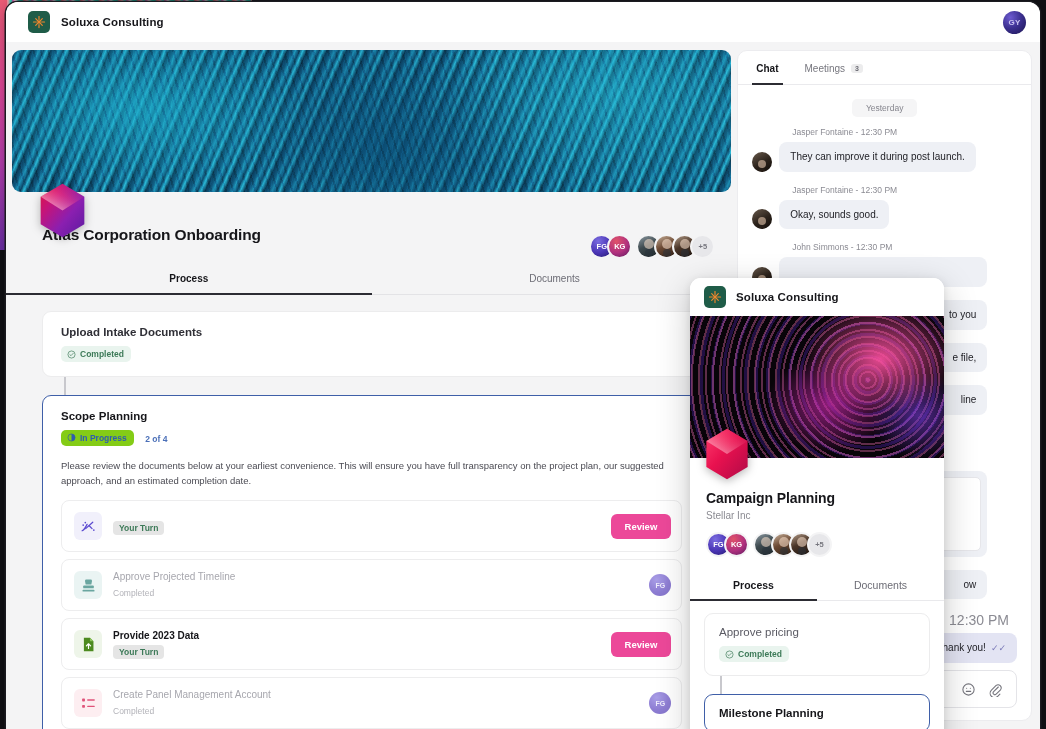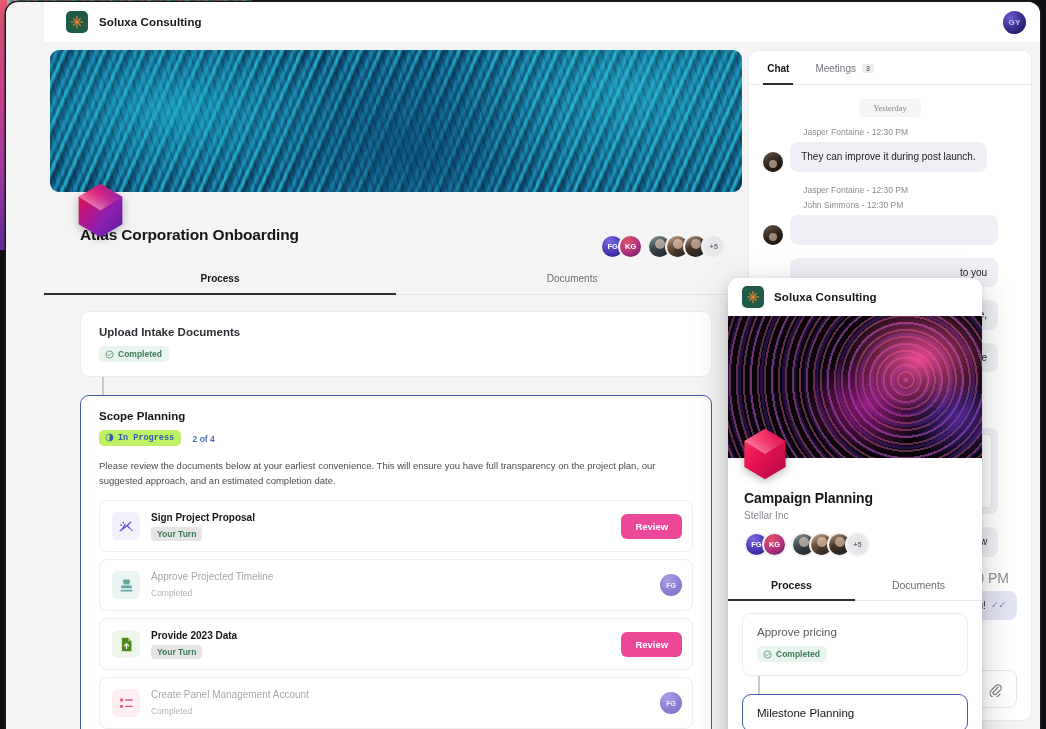--- a/index.html
+++ b/index.html
@@ -35,21 +35,20 @@
   
   #app-window {
     position: absolute;
     top: 2px; left: 6px;
     width: 1034px; height: 727px;
     background: #f4f4f5;
     border-radius: 12px 12px 0 0;
     box-shadow: 0 0 0 1.5px #1b1b20, 0 2px 18px rgba(0,0,0,.35);
     overflow: hidden;
     z-index: 1;
-    padding-left: 38px;
   }
 
   
   #topbar {
     height: 40px;
     background: #ffffff;
     display: flex;
     align-items: center;
     padding: 0 14px 0 22px;
     position: relative;
@@ -206,21 +205,21 @@
   .step-card.active .step-title { font-weight: 700; color: #16161a; }
 
   .chip {
     display: inline-flex; align-items: center; gap: 4px;
     font-size: 8.5px; font-weight: 600;
     padding: 3px 7px 3px 6px;
     border-radius: 5px;
     margin-top: 8px;
   }
   .chip.completed { background: #e9f4ee; color: #3d7a58; }
-  .chip.inprogress { background: #bef264; color: #2f5caf; font-family: Liberation Mono, monospace; }
+  .chip.inprogress { background: #84cc16; color: #2f5caf; }
   .chip-count { font-size: 8.5px; color: #4a6fb8; font-weight: 600; margin-left: 7px; }
 
   .connector {
     width: 1.5px; height: 18px; background: #c8c8cd;
     margin-left: 52px;
   }
 
   .step-desc {
     font-size: 9.5px; line-height: 1.55; color: #4b4b53;
     margin-top: 13px; margin-bottom: 12px;
@@ -307,21 +306,21 @@
     border-radius: 3px; padding: 1px 4px;
   }
 
   #chat-scroll {
     flex: 1;
     padding: 10px 14px 0;
     overflow: hidden;
     position: relative;
   }
   .day-divider {
-    text-align: center; margin: 2px 0 12px; font-family: Liberation Serif, serif;
+    text-align: center; margin: 2px 0 12px;
   }
   .day-divider span {
     background: #f5f5f6; color: #86868e;
     font-size: 8.5px; padding: 4px 14px; border-radius: 5px;
   }
   .msg-meta {
     font-size: 8.5px; color: #8b8b93;
     margin: 0 0 5px 40px;
   }
   .msg-line {
@@ -415,21 +414,21 @@
   #ov-info { padding: 32px 16px 0; }
   #ov-title { font-size: 14px; font-weight: 700; color: #16161a; letter-spacing: -.1px; }
   #ov-sub { font-size: 10px; color: #8b8b92; margin-top: 4px; }
   #ov-avatars { display: flex; align-items: center; margin-top: 11px; }
   #ov-tabs { display: flex; margin-top: 14px; border-bottom: 1px solid #e9e9ec; }
   #ov-tabs .tab { font-size: 10.5px; padding: 8px 0 9px; }
   #ov-process { padding: 12px 14px 0; }
   #ov-process .step-card { margin: 0; padding: 12px 14px; }
   #ov-process .step-title { font-size: 11.5px; color: #5a5a63; font-weight: 500; }
   #ov-process .connector { margin-left: 16px; }
-  #ov-process .step-card.active .step-title { color: #16161a; font-weight: 400; }
+  #ov-process .step-card.active .step-title { color: #16161a; font-weight: 700; }
 </style>
 </head>
 <body>
 
 <div id="wallpaper-strip"></div>
 <div id="wallpaper-left"></div>
 
 <div id="app-window">
 
   <div id="topbar">
@@ -534,21 +533,20 @@
                   <path d="M3 18 C6 17 8 13 10 9" fill="none"></path>
                   <path d="M8 15 L18 6" fill="none"></path>
                   <path d="M13 11 L17 15" fill="none"></path>
                 </g>
                 <circle cx="4.5" cy="10" r="1.2" fill="#5b4ad0"></circle>
                 <circle cx="7.5" cy="6.5" r="1.2" fill="#5b4ad0"></circle>
                 <circle cx="19.5" cy="17" r="1.2" fill="#5b4ad0"></circle>
               </svg>
             </span>
             <div class="task-text">
-              <div class="task-name">Sign Project Proposal</div>
               <span class="task-status turn">Your Turn</span>
             </div>
             <button class="review-btn">Review</button>
           </div>
 
           <div class="task-row done">
             <span class="task-icon stamp">
               <svg width="17" height="17" viewBox="0 0 24 24">
                 <path d="M9 3.5 h6 a2 2 0 0 1 2 2 l-1 5 h-8 l-1 -5 a2 2 0 0 1 2 -2 z" fill="#6aa6a0"></path>
                 <rect x="4.5" y="12" width="15" height="4" rx="1.2" fill="#6aa6a0"></rect>
@@ -615,20 +613,24 @@
           <span>Yesterday</span>
         </div>
 
         <div class="msg-meta">Jasper Fontaine - 12:30 PM</div>
         <div class="msg-line">
           <span class="msg-av"></span>
           <div class="bubble">They can improve it during post launch.</div>
         </div>
 
         <div class="msg-meta">Jasper Fontaine - 12:30 PM</div>
+        <div class="msg-line">
+          <span class="msg-av"></span>
+          <div class="bubble">Okay, sounds good.</div>
+        </div>
 
         <div class="msg-meta">John Simmons - 12:30 PM</div>
         <div class="msg-line">
           <span class="msg-av"></span>
           <div class="bubble blank"></div>
         </div>
 
         <div class="msg-line">
           <span class="msg-av" style="visibility:hidden"></span>
           <div class="bubble" style="width:208px;text-align:right;">to you</div>

